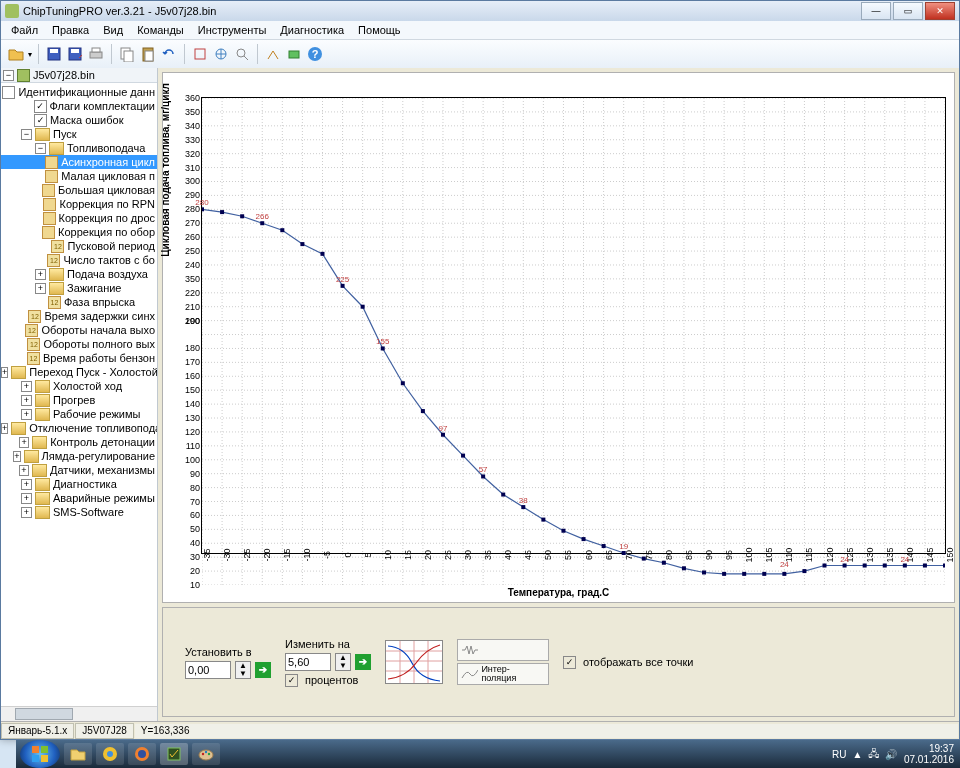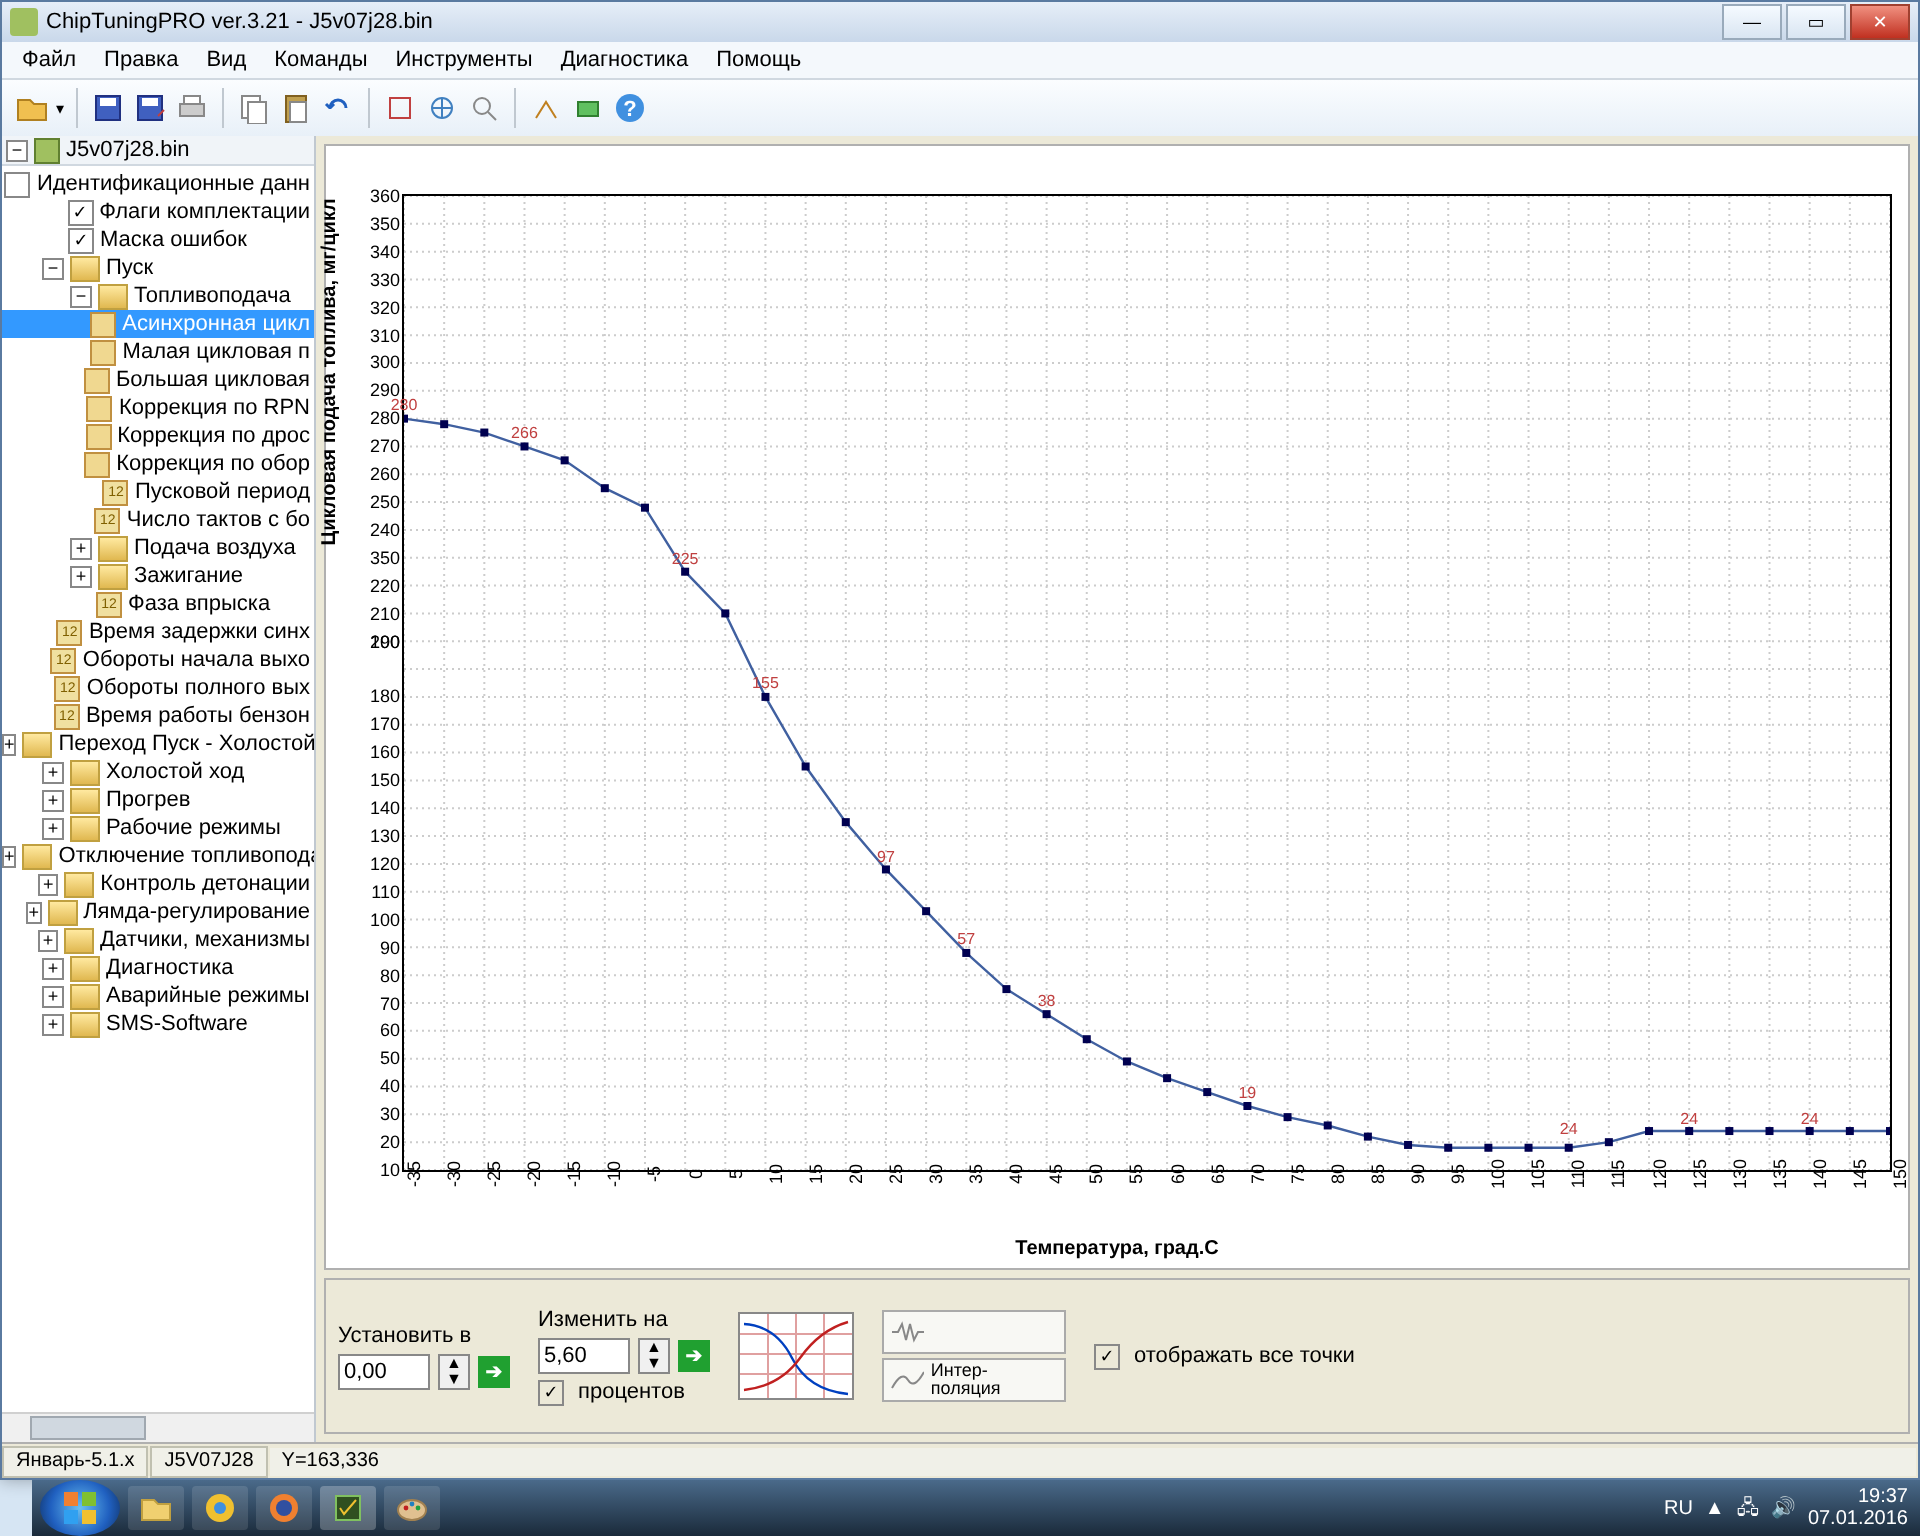--- a/index.html
+++ b/index.html
@@ -33,21 +33,21 @@
 .ctitle{text-align:center;font-size:11px;font-weight:bold;padding:6px 0 4px}
 .plot{position:absolute;left:38px;top:24px;right:8px;bottom:48px;border:1px solid #000}
 .ylabel{position:absolute;left:2px;top:50%;transform:rotate(-90deg) translateX(50%);transform-origin:left center;font-size:10px;font-weight:bold;white-space:nowrap}
 .xlabel{position:absolute;bottom:4px;left:50%;transform:translateX(-50%);font-size:10px;font-weight:bold}
 .ytick{position:absolute;right:100%;margin-right:2px;font-size:9px;transform:translateY(-50%)}
 .xtick{position:absolute;top:100%;margin-top:2px;font-size:9px;transform:translateX(-50%) rotate(-90deg);transform-origin:center top}
 .grid line{stroke:#ccc;stroke-dasharray:1 2;stroke-width:1}
 .series{stroke:#4060a0;stroke-width:1.2;fill:none}
 .pt{fill:#000050}
 .dlabel{position:absolute;font-size:8px;color:#c04040;transform:translate(-50%,-100%)}
-.ctlpanel{height:64px;margin:0 4px 4px;background:#ece9d8;border:1px solid #b0b0b0;display:flex;align-items:center;padding:6px;gap:14px;font-size:11px}
+.ctlpanel{height:64px;margin:0 4px 4px;background:#ece9d8;border:1px solid #b0b0b0;display:flex;align-items:center;padding:22px;gap:14px;font-size:11px}
 .ctlgrp{display:flex;flex-direction:column;gap:3px}
 .ctlrow{display:flex;align-items:center;gap:4px}
 input.num{width:40px;height:16px;border:1px solid #888;font-size:11px;padding:0 2px}
 .gobtn{width:16px;height:16px;background:#20a030;color:#fff;display:flex;align-items:center;justify-content:center;font-size:10px;font-weight:bold}
 .spin{width:14px;height:16px;border:1px solid #888;background:#f0f0f0;font-size:8px;display:flex;flex-direction:column}
 .spin span{flex:1;text-align:center;line-height:7px}
 .mini{width:56px;height:42px;border:1px solid #888;background:#fff;position:relative}
 .opt{width:84px;height:20px;border:1px solid #aaa;background:#f8f8f4;display:flex;align-items:center;padding:0 3px;gap:3px;font-size:10px}
 .statusbar{position:absolute;bottom:0;left:0;right:0;height:17px;background:#ece9d8;border-top:1px solid #b0b0b0;display:flex;align-items:center;font-size:10px}
 .statusbar span{border:1px solid #c0c0b0;padding:0 6px;height:14px;line-height:14px;margin-right:1px;background:#f0f0e8}

